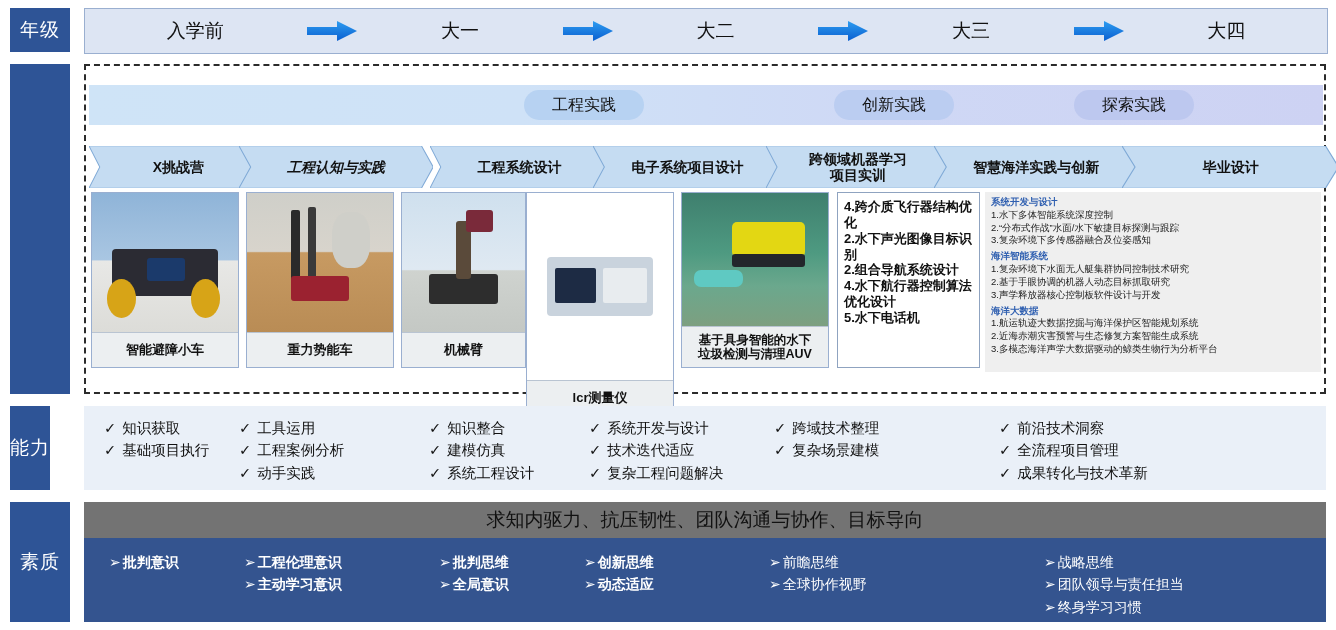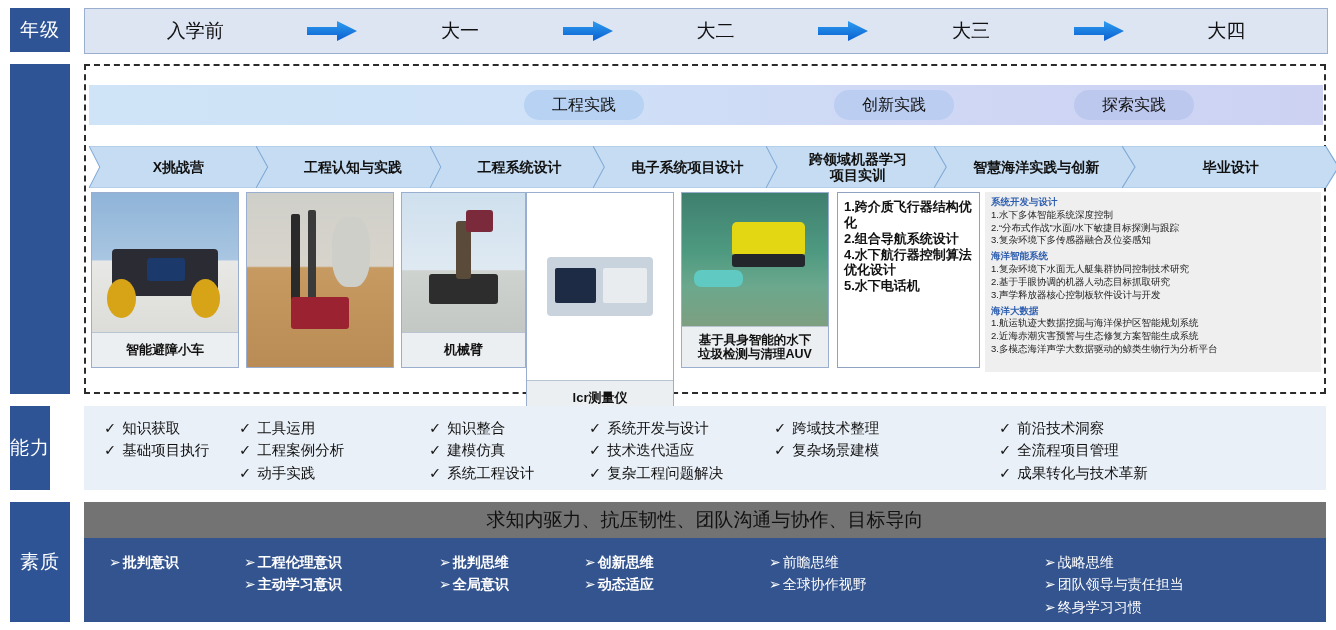--- a/index.html
+++ b/index.html
@@ -188,21 +188,21 @@
 
     <div id="chevrons">
         <div class="chev" style="left: 0px; width: 178.904px;">
           <div class="chevbg">
             <svg viewBox="0 0 100 42" preserveAspectRatio="none">
               <path d="M0 0 L94 0 L100 21 L94 42 L0 42 L6 21 Z" fill="#c5dcf2" stroke="#7fa9d6" stroke-width="0.6"></path>
             </svg>
           </div>
           <span class="ctxt">X挑战营</span>
         </div>
-        <div class="chev" style="left: 167px; width: 194.177px;">
+        <div class="chev" style="left: 150px; width: 194.177px; font-style: italic;">
           <div class="chevbg">
             <svg viewBox="0 0 100 42" preserveAspectRatio="none">
               <path d="M0 0 L94 0 L100 21 L94 42 L0 42 L6 21 Z" fill="#c5dcf2" stroke="#7fa9d6" stroke-width="0.6"></path>
             </svg>
           </div>
           <span class="ctxt">工程认知与实践</span>
         </div>
         <div class="chev" style="left: 341.081px; width: 178.904px;">
           <div class="chevbg">
             <svg viewBox="0 0 100 42" preserveAspectRatio="none">
@@ -255,20 +255,21 @@
           </div>
           <div class="cap" style="height: 30px;">智能避障小车</div>
         </div>
         <div class="card" style="left: 157px; width: 148px; height: 176px;">
           <div class="thumb" style="background: linear-gradient(rgb(207, 207, 201) 0%, rgb(216, 212, 204) 42%, rgb(199, 154, 98) 43%, rgb(185, 140, 85) 100%);">
             <div style="position: absolute; left: 30%; top: 12%; width: 6%; height: 52%; background: rgb(42, 42, 42); border-radius: 2px;"></div>
             <div style="position: absolute; left: 42%; top: 10%; width: 5%; height: 54%; background: rgb(58, 58, 58); border-radius: 2px;"></div>
             <div style="position: absolute; left: 30%; top: 60%; width: 40%; height: 18%; background: rgb(155, 34, 48); border-radius: 3px;"></div>
             <div style="position: absolute; left: 58%; top: 14%; width: 26%; height: 40%; background: rgb(207, 207, 201); border-radius: 40%;"></div>
           </div>
+          <div class="cap" style="height: 30px;">重力势能车</div>
         </div>
         <div class="card" style="left: 312px; width: 125px; height: 176px;">
           <div class="thumb" style="background: linear-gradient(rgb(207, 224, 238) 0%, rgb(223, 233, 242) 55%, rgb(207, 211, 207) 56%, rgb(196, 200, 196) 100%);">
             <div style="position: absolute; left: 22%; top: 58%; width: 56%; height: 22%; background: rgb(45, 45, 45); border-radius: 3px;"></div>
             <div style="position: absolute; left: 44%; top: 20%; width: 12%; height: 42%; background: rgb(90, 74, 58); border-radius: 3px;"></div>
             <div style="position: absolute; left: 52%; top: 12%; width: 22%; height: 16%; background: rgb(122, 42, 58); border-radius: 3px;"></div>
           </div>
           <div class="cap" style="height: 30px;">机械臂</div>
         </div>
         <div class="card" style="left: 437px; width: 148px; height: 224px;">
@@ -281,21 +282,22 @@
         </div>
         <div class="card" style="left: 592px; width: 148px; height: 176px;">
           <div class="thumb" style="background: linear-gradient(rgb(63, 127, 110) 0%, rgb(78, 154, 129) 45%, rgb(107, 168, 141) 70%, rgb(125, 159, 128) 100%);">
             <div style="position: absolute; left: 34%; top: 22%; width: 50%; height: 26%; background: rgb(227, 215, 19); border-radius: 5px;"></div>
             <div style="position: absolute; left: 34%; top: 46%; width: 50%; height: 10%; background: rgb(35, 38, 43); border-radius: 3px;"></div>
             <div style="position: absolute; left: 8%; top: 58%; width: 34%; height: 13%; background: rgb(95, 201, 194); border-radius: 7px;"></div>
           </div>
           <div class="cap two" style="height: 36px;">基于具身智能的水下<br>垃圾检测与清理AUV</div>
         </div>
         <div id="card-6" style="left: 748px; width: 143px; height: 176px;">
-          <div>1.跨介质飞行器结构优化</div>
+          <div>4.跨介质飞行器结构优化</div>
+          <div>2.水下声光图像目标识别</div>
           <div>2.组合导航系统设计</div>
           <div>4.水下航行器控制算法优化设计</div>
           <div>5.水下电话机</div>
         </div>
         <div id="card-7" style="left: 896px; width: 336px; height: 180px;">
           <div class="res-h">系统开发与设计</div>
           <div class="res-l">1.水下多体智能系统深度控制</div>
           <div class="res-l">2.“分布式作战”水面/水下敏捷目标探测与跟踪</div>
           <div class="res-l">3.复杂环境下多传感器融合及位姿感知</div>
           <div class="res-h">海洋智能系统</div>

